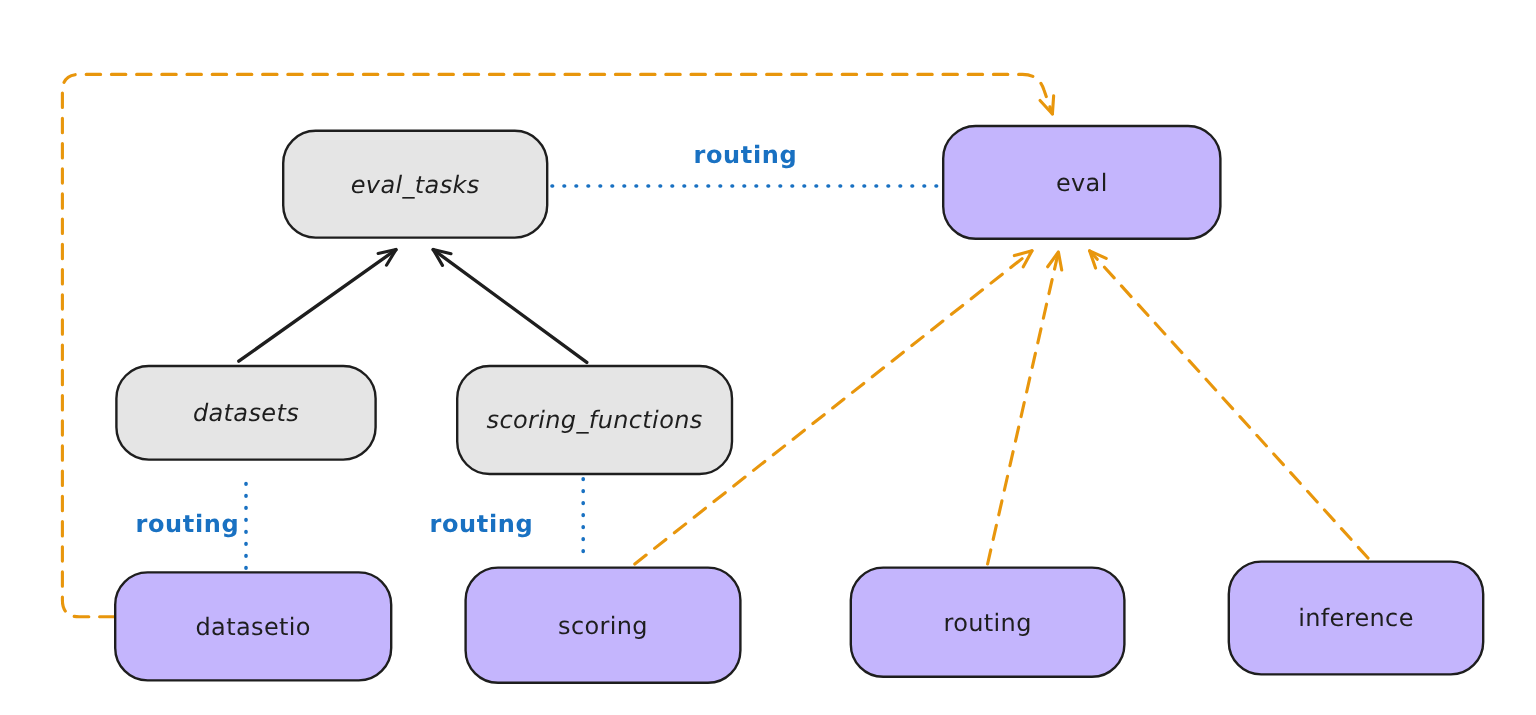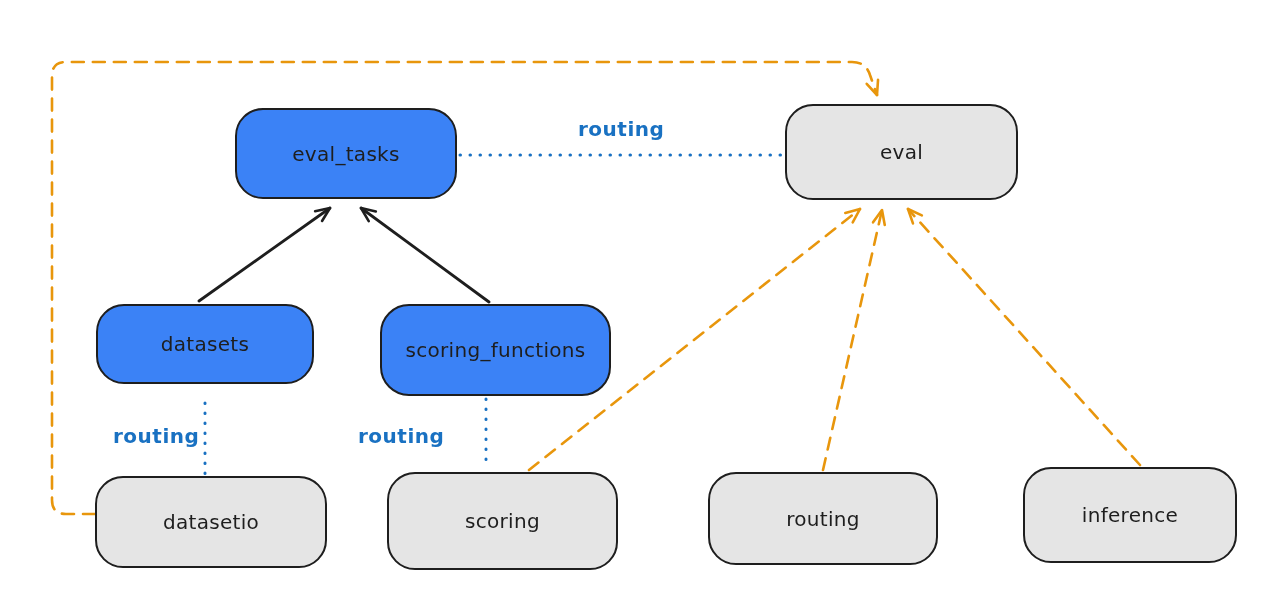--- a/index.html
+++ b/index.html
@@ -22,27 +22,27 @@
     border: 2.5px solid #1e1e1e;
     border-radius: 28px;
     display: flex;
     align-items: center;
     justify-content: center;
     font-size: 20px;
     color: #1e1e1e;
     letter-spacing: 0.3px;
     white-space: nowrap;
   }
-  .node.blue  { background: #3b82f6; }
-  .node.green { background: #e5e5e5; justify-content: center; }
+  .node.blue  { background: #e5e5e5; font-style: italic; }
+  .node.green { background: #c4b5fd; justify-content: center; }
 
   .node-eval-tasks        { left: 235px;  top: 108px; width: 222px; height: 91px; }
   .node-eval              { left: 785px;  top: 104px; width: 233px; height: 96px; }
   .node-datasets          { left: 96px;   top: 304px; width: 218px; height: 80px; }
-  .node-scoring-functions { left: 380px;  top: 304px; width: 231px; height: 92px; border-radius: 29px; }
+  .node-scoring-functions { left: 380px;  top: 304px; width: 231px; height: 92px; }
   .node-datasetio         { left: 95px;   top: 476px; width: 232px; height: 92px; }
   .node-scoring           { left: 387px;  top: 472px; width: 231px; height: 98px; }
   .node-agents            { left: 708px;  top: 472px; width: 230px; height: 93px; }
   .node-inference         { left: 1023px; top: 467px; width: 214px; height: 96px; }
 
   .edge-label {
     position: absolute;
     color: #1971c2;
     font-size: 20px;
     font-weight: bold;

